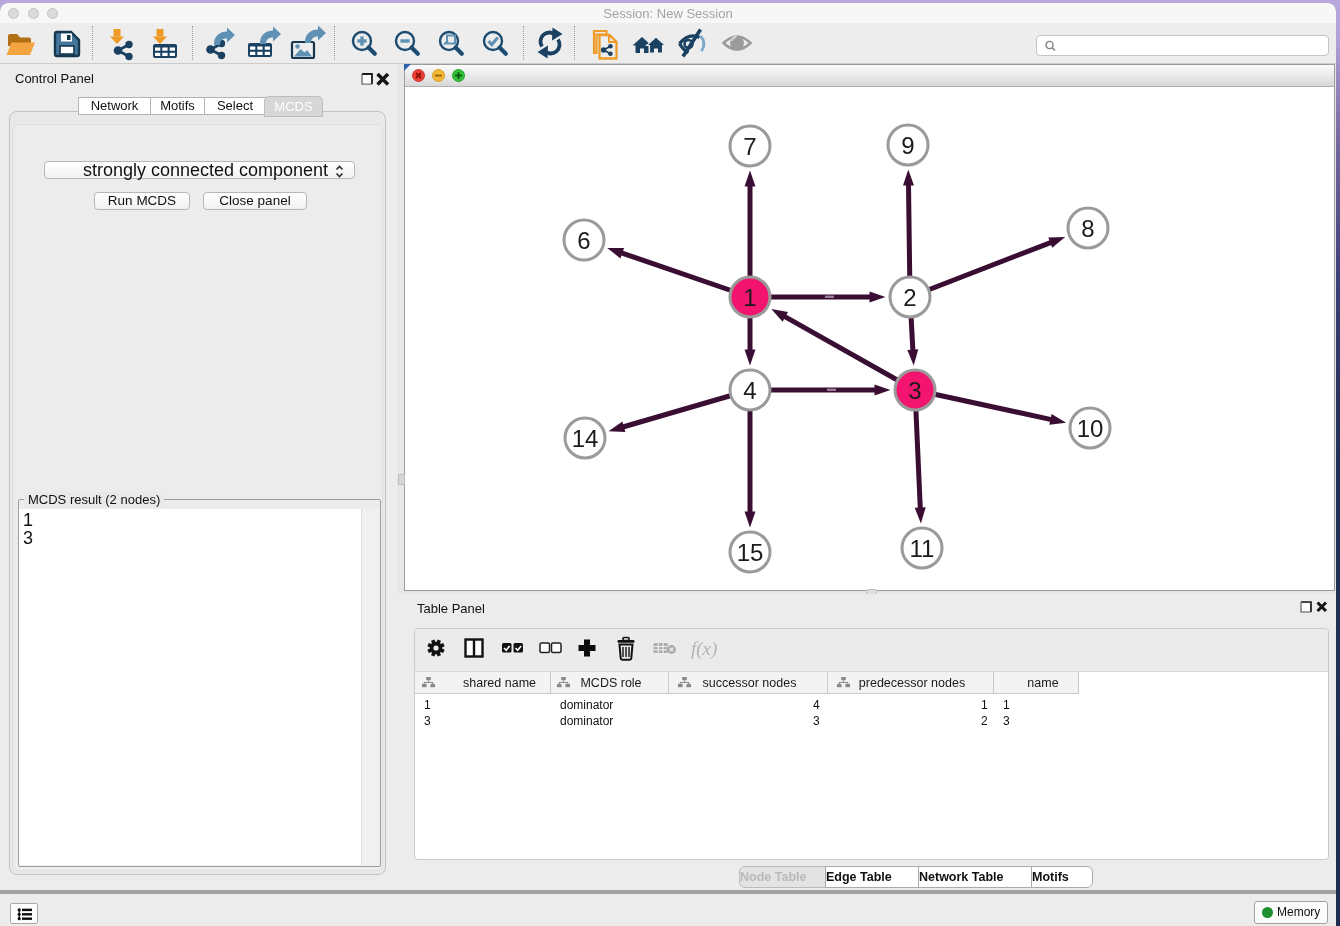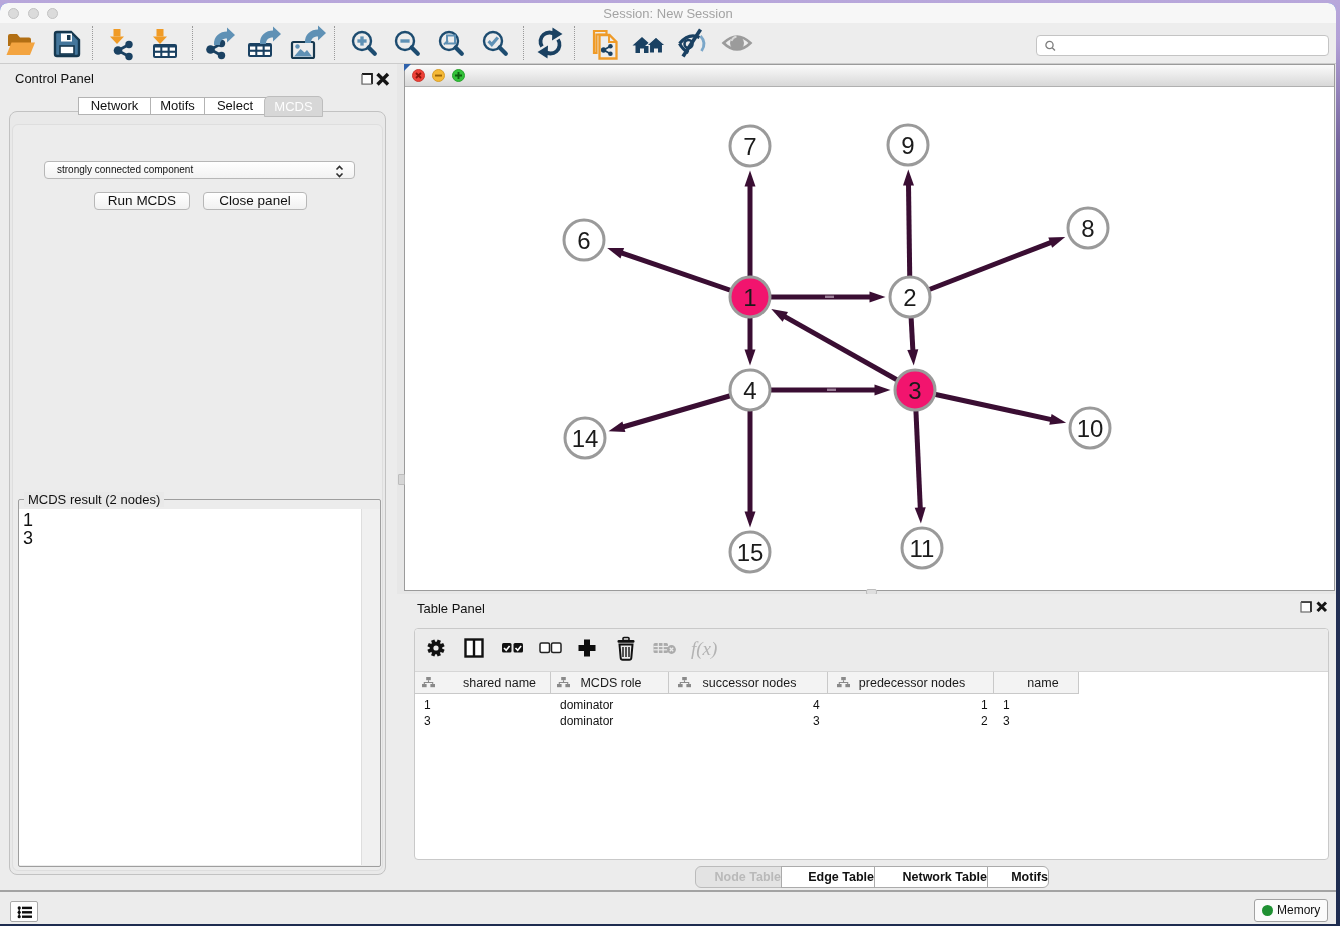--- a/index.html
+++ b/index.html
@@ -22,21 +22,21 @@
 #cp-title{left:15px;top:7px;font-size:13px;color:#111;}
 #cp-panel{left:9px;top:47px;width:375px;height:762px;background:#e9e9e9;
  border:1px solid #c2c2c2;border-radius:8px;}
 .tab{top:33px;height:16px;background:#fff;border:1px solid #b3b3b3;font-size:13px;
  color:#111;text-align:center;line-height:16px;}
 #tab-mcds{left:264px;top:32px;width:57px;height:19px;background:#d7d7d7;
  border:1px solid #bdbdbd;border-radius:5px 5px 0 0;font-size:13px;color:#fdfdfd;
  text-align:center;line-height:19px;}
 #opt-label{left:9px;top:73px;width:375px;text-align:center;font-size:13.5px;color:#151515;}
 #dropdown{left:44px;top:97px;width:297px;height:16px;background:linear-gradient(#ffffff,#f2f2f2);
- border:1px solid #b7b7b7;border-radius:4px;font-size:10px;color:#111;padding-left:12px;line-height:16px;}
+ border:1px solid #b7b7b7;border-radius:4px;font-size:18px;color:#111;padding-left:12px;line-height:16px;text-align:center;}
 .btn{top:128px;height:16px;background:linear-gradient(#ffffff,#f1f1f1);border:1px solid #b7b7b7;
  border-radius:4px;font-size:13.5px;color:#111;text-align:center;line-height:16px;}
 #groupbox{left:18px;top:435px;width:361px;height:366px;border:1px solid #9e9e9e;border-radius:2px;}
 #grouplabel{left:5px;top:-8px;background:#e9e9e9;padding:0 4px;font-size:13px;color:#111;z-index:5;}
 #mcds-text{left:0px;top:9px;width:339px;height:354px;background:#fff;
  font-size:18px;line-height:18px;color:#111;padding:2px 0 0 4px;}
 #mcds-scroll{right:0px;top:9px;width:18px;height:356px;background:#f0f0f0;border-left:1px solid #dedede;}
 
 #desk{left:397px;top:61px;width:939px;height:826px;background:#e7e7e7;}
 #sccwin{left:404px;top:61px;width:929px;height:525px;background:#fff;border:1px solid #9b9b9b;}
@@ -48,23 +48,23 @@
 #tp{left:397px;top:591px;width:939px;height:296px;background:#ececec;}
 #tp-title{left:20px;top:7px;font-size:13px;color:#111;}
 #tbox{left:17px;top:34px;width:913px;height:230px;background:#fff;border:1px solid #c9c9c9;border-radius:4px;}
 #tbar{left:0;top:0;width:913px;height:42px;background:#ebebeb;border-bottom:1px solid #d6d6d6;border-radius:4px 4px 0 0;}
 #thead{left:0;top:43px;width:664px;height:21px;background:#f3f3f3;border-bottom:1px solid #c9c9c9;}
 .hsep{top:0;width:1px;height:22px;background:#c9c9c9;}
 .hlbl{top:4px;font-size:12.5px;color:#1a1a1a;text-align:center;}
 .cell{font-size:12px;color:#111;}
 
 .btab{top:272px;height:20px;background:#fff;border:1px solid #ababab;font-size:12.5px;
- font-weight:bold;color:#111;text-align:right;line-height:20px;}
-
-#statusbar{left:0;top:887px;width:1336px;height:32px;background:#ececec;border-top:2px solid #a3a3a3;}
+ font-weight:bold;color:#111;text-align:left;line-height:20px;margin-left:44px;}
+
+#statusbar{left:0;top:887px;width:1336px;height:32px;background:#ececec;border-top:4px solid #a3a3a3;}
 #listbtn{left:10px;top:9px;width:26px;height:19px;background:#fdfdfd;border:1px solid #a8a8a8;border-radius:2px;}
 #membtn{left:1254px;top:7px;width:72px;height:21px;background:#fbfbfb;border:1px solid #a2a2a2;border-radius:3px;}
 #membtn span{position:absolute;left:22px;top:3px;font-size:12px;color:#111;}
 #memdot{left:7px;top:5px;width:11px;height:11px;border-radius:50%;background:#1f9032;}
 </style>
 </head>
 <body>
 
 <div class="abs" id="win">
   <div class="abs" id="titlebar">

